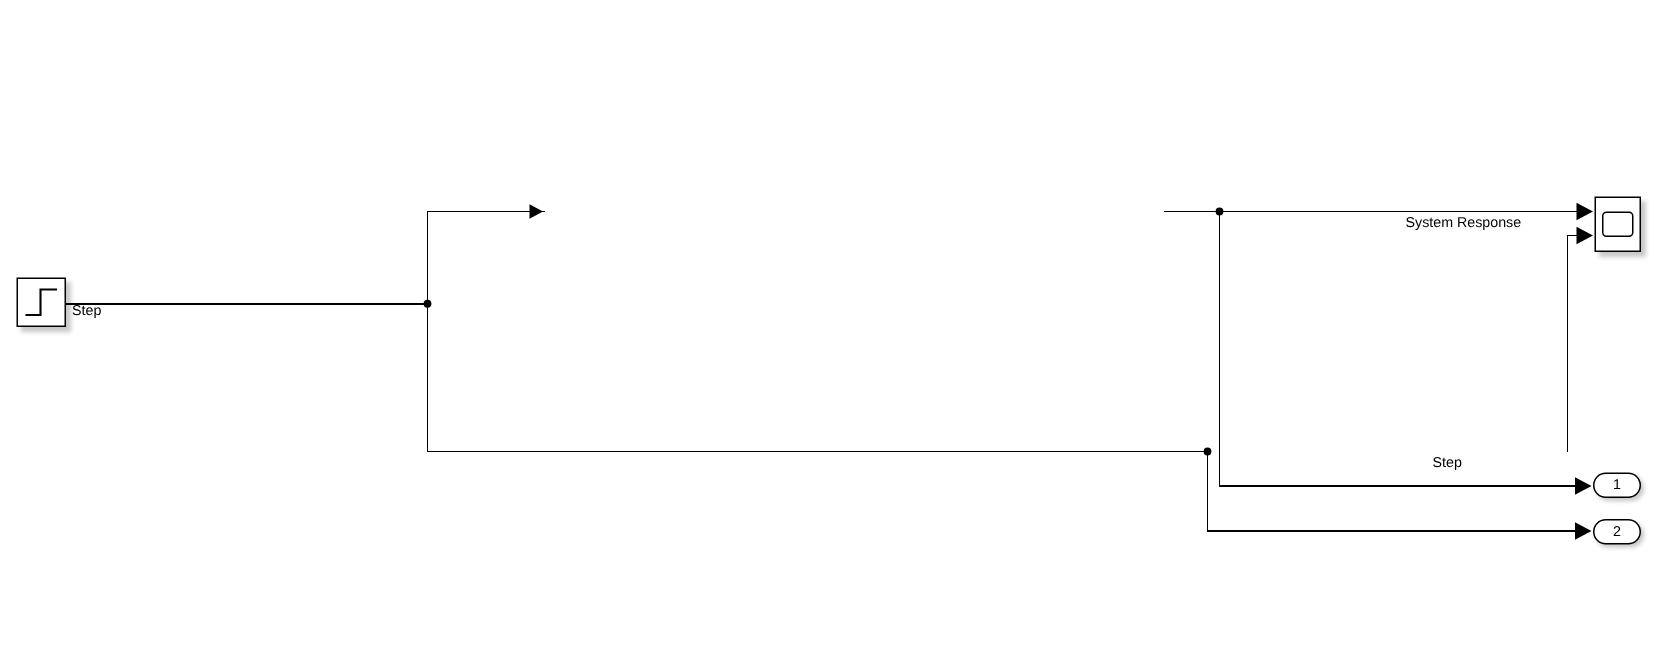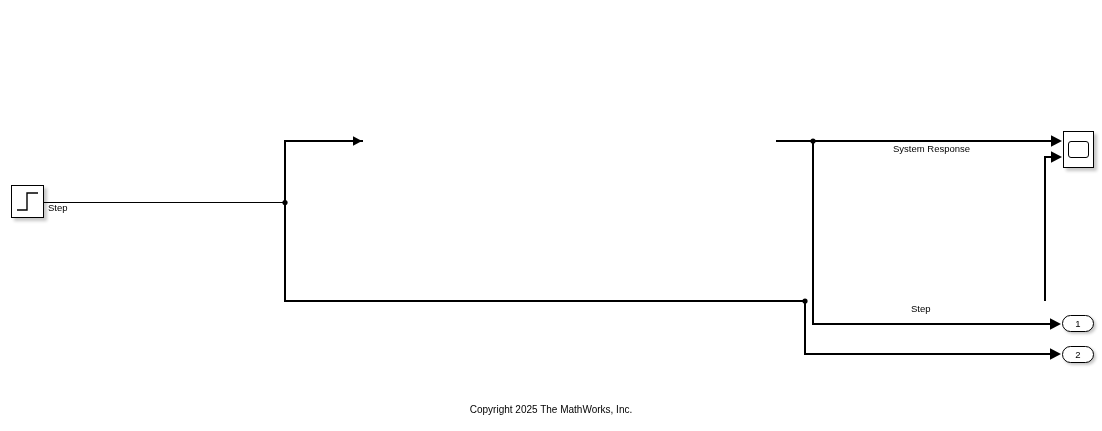--- a/index.html
+++ b/index.html
@@ -102,20 +102,21 @@
     box-shadow: 2px 2px 3px rgba(0,0,0,0.22);
   }
   #outport-1 { left: 1062px; top: 315px; }
   #outport-2 { left: 1062px; top: 346px; }
   
   .signal-label {
     position: absolute;
     font-size: 9.5px;
     color: #000000;
     white-space: nowrap;
+    margin-left: 44px;
   }
   #signal-label-system-response { left: 893px; top: 143px; }
   #signal-label-step { left: 911px; top: 303px; }
   
   #copyright {
     position: absolute;
     left: 0;
     top: 404px;
     width: 1102px;
     text-align: center;
@@ -172,15 +173,14 @@
   <div class="block" id="scope-block">
     <div class="scope-screen"></div>
   </div>
 
   <div class="outport" id="outport-1">1</div>
   <div class="outport" id="outport-2">2</div>
 
   <div class="signal-label" id="signal-label-system-response">System Response</div>
   <div class="signal-label" id="signal-label-step">Step</div>
 
-  <div id="copyright">Copyright 2025 The MathWorks, Inc.</div>
 
 </div>
 
 </body></html>

